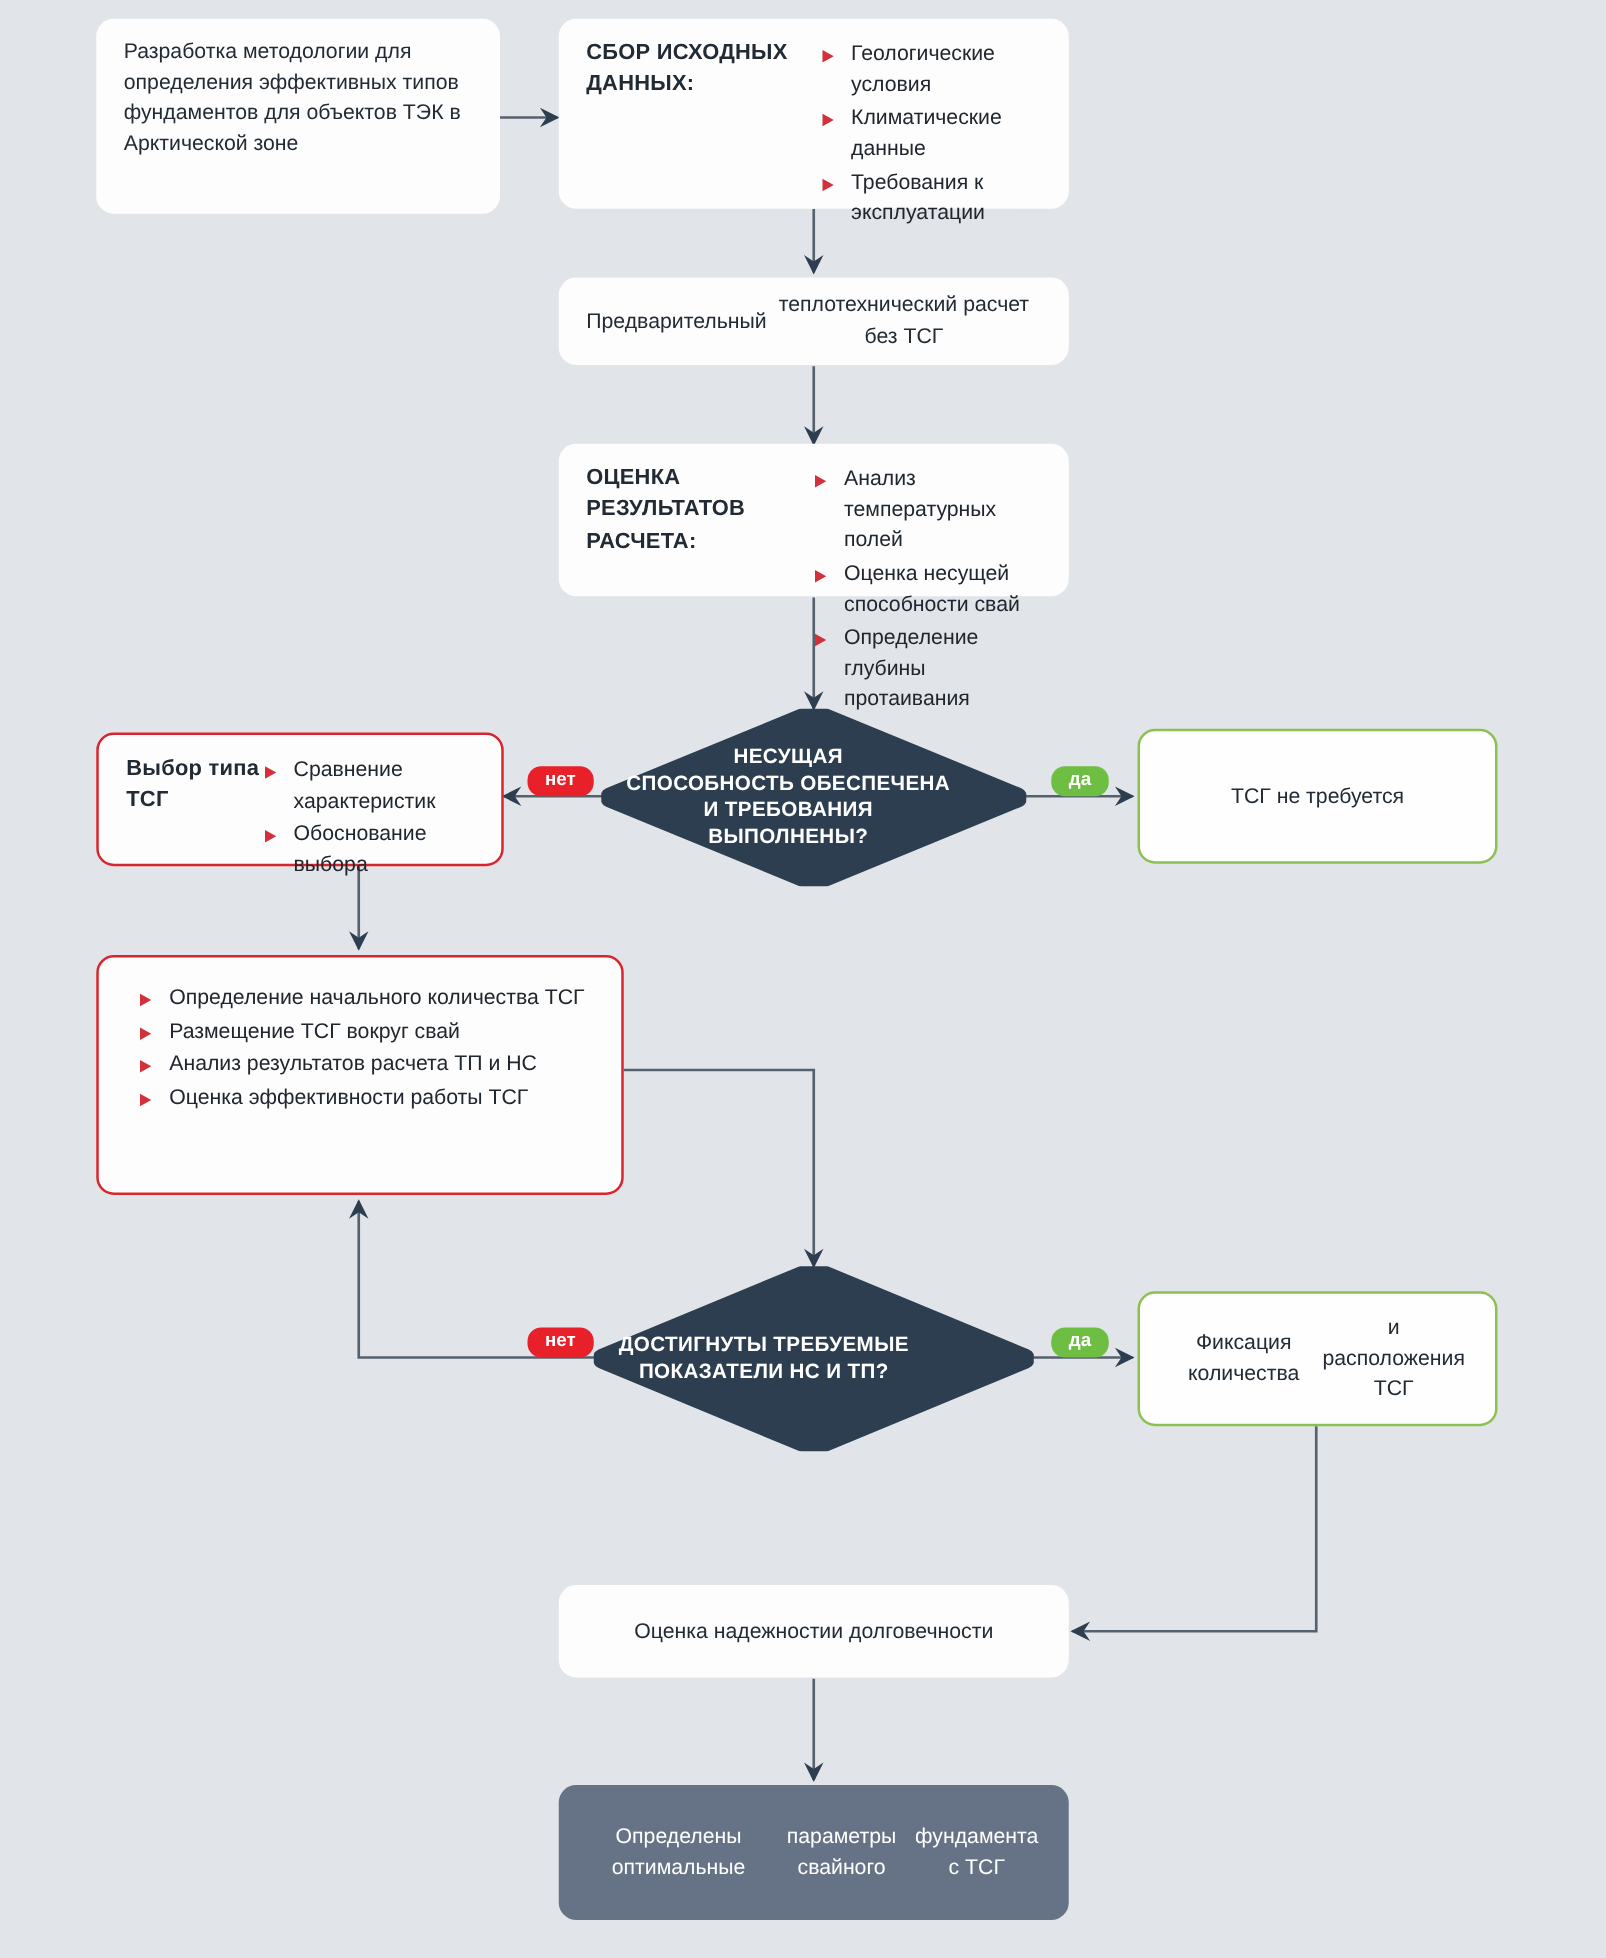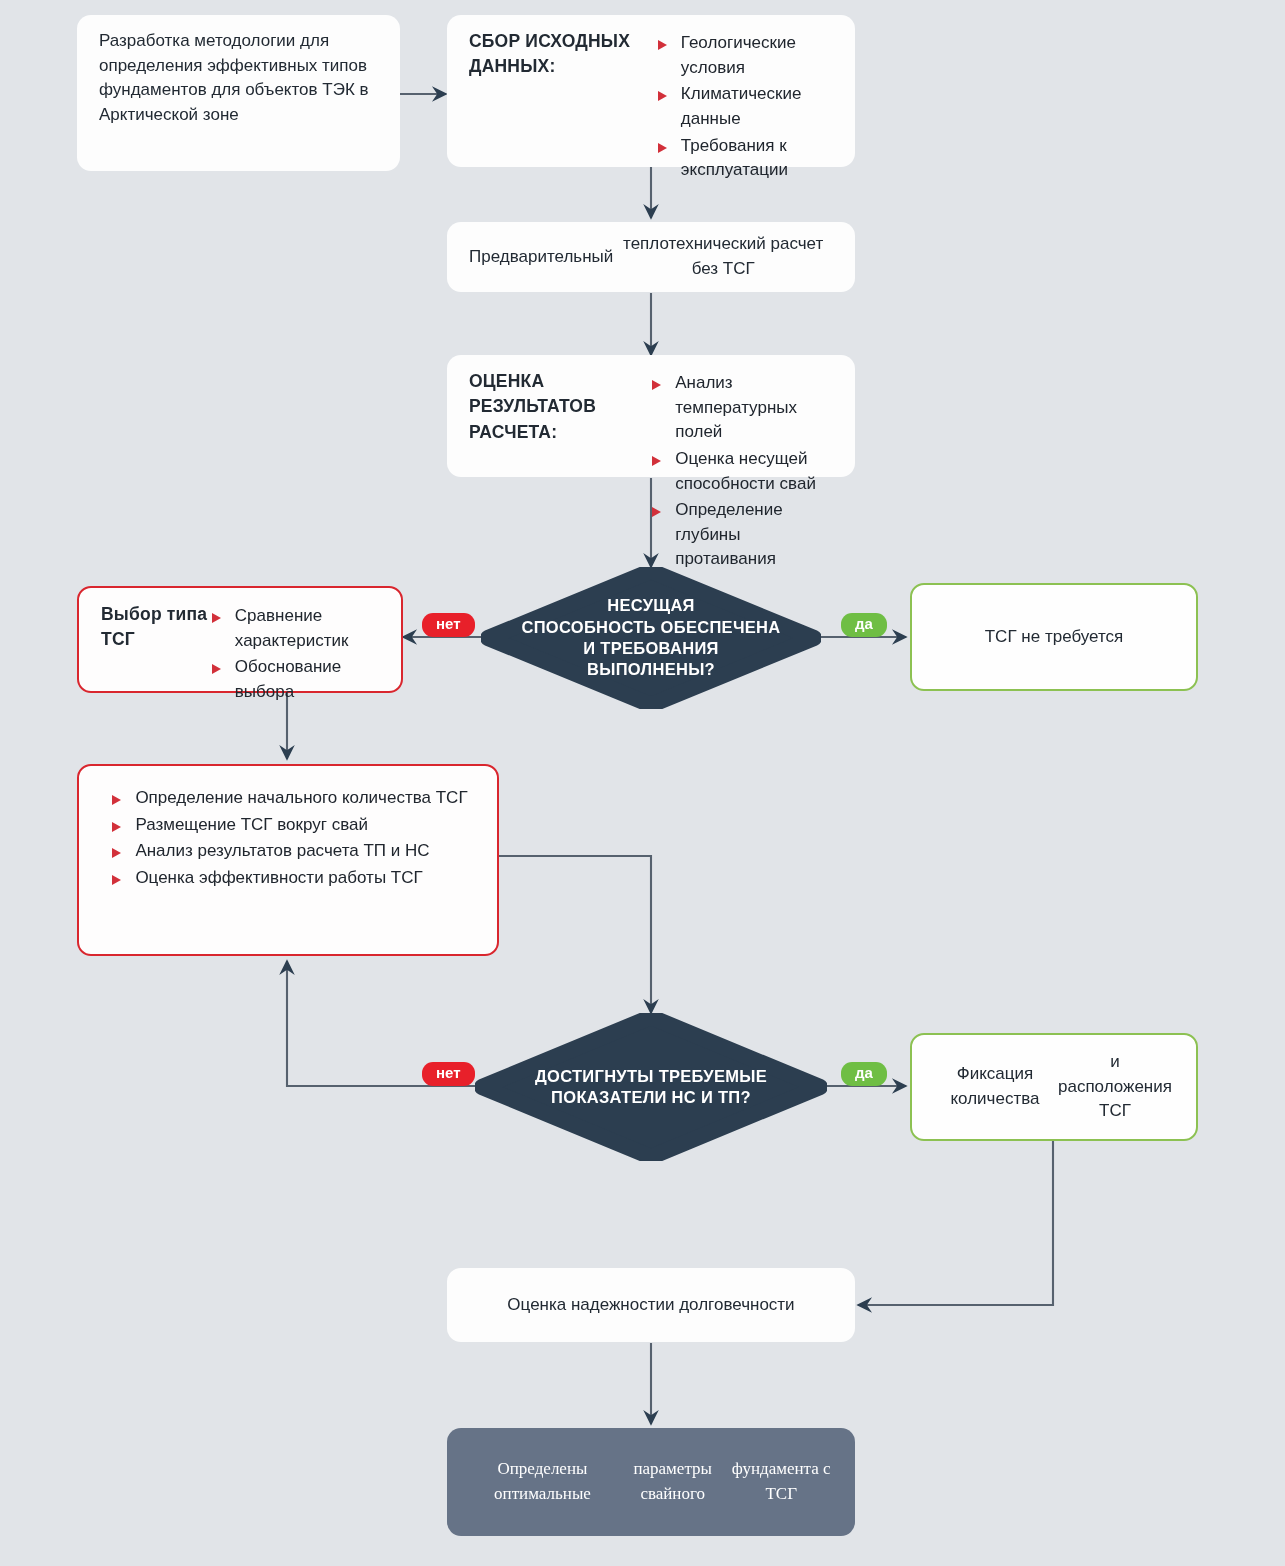--- a/index.html
+++ b/index.html
@@ -71,21 +71,20 @@
     top: 9px;
     width: 0; height: 0;
     border-left: 9px solid #d2303a;
     border-top: 5.5px solid transparent;
     border-bottom: 5.5px solid transparent;
   }
   .diamond {
     position: absolute;
     display: flex;
     align-items: center;
-    justify-content: center;
   }
   .diamond svg { position: absolute; left: 0; top: 0; }
   .diamond .dtext {
     position: relative;
     z-index: 2;
     color: #ffffff;
     font-weight: bold;
     font-size: 16.5px;
     line-height: 1.3;
     text-align: center;
@@ -225,19 +224,19 @@
   <div class="node green center pad" style="left:910px; top:1033px; width:288px; height:108px;">
     <div>Фиксация количества</div>
     <div>и расположения ТСГ</div>
   </div>
 
   <div class="node plain center pad" style="left:447px; top:1268px; width:408px; height:74px;">
     <div>Оценка надежности</div>
     <div>и долговечности</div>
   </div>
 
-  <div class="node dark pad" style="left:447px; top:1428px; width:408px; height:108px;font-family:Liberation Serif, serif;">
+  <div class="node dark pad" style="left:447px; top:1428px; width:408px; height:108px;">
     <div>Определены оптимальные</div>
     <div>параметры свайного</div>
     <div>фундамента с ТСГ</div>
   </div>
 
 </div>
 
 </body></html>

